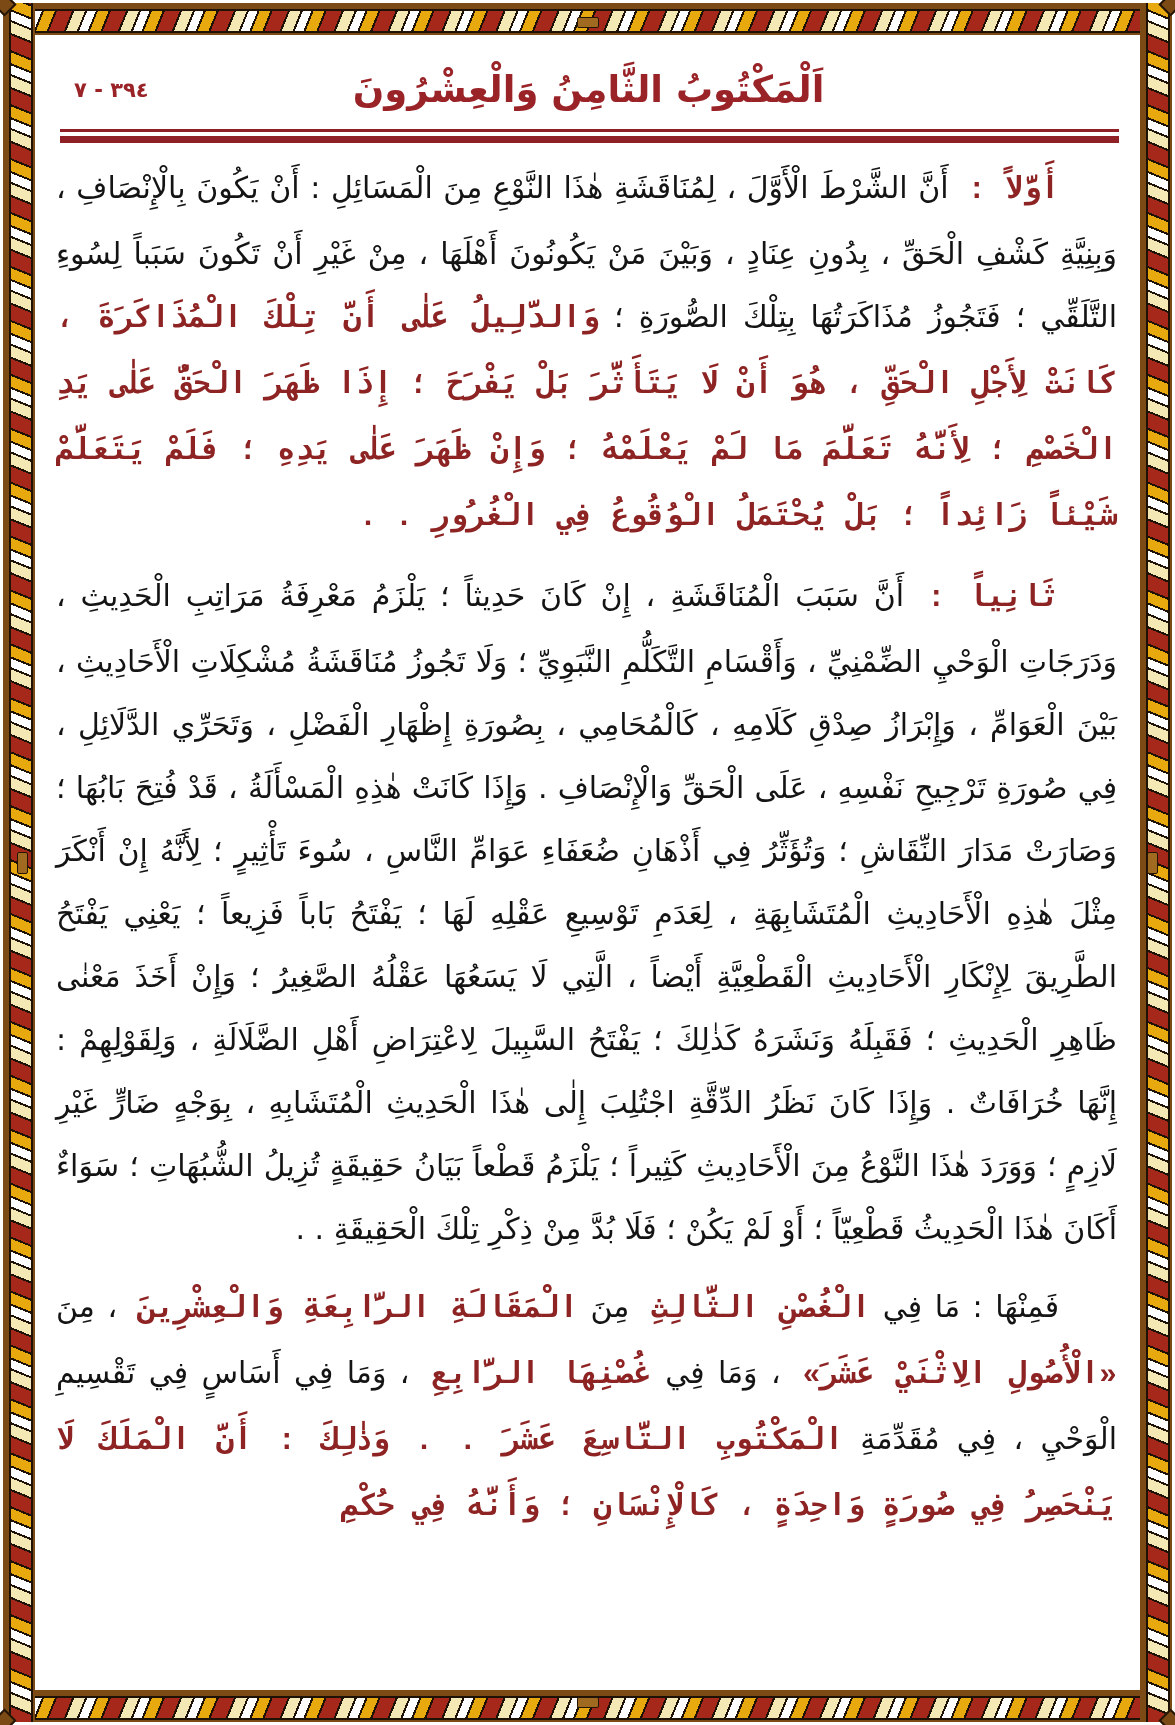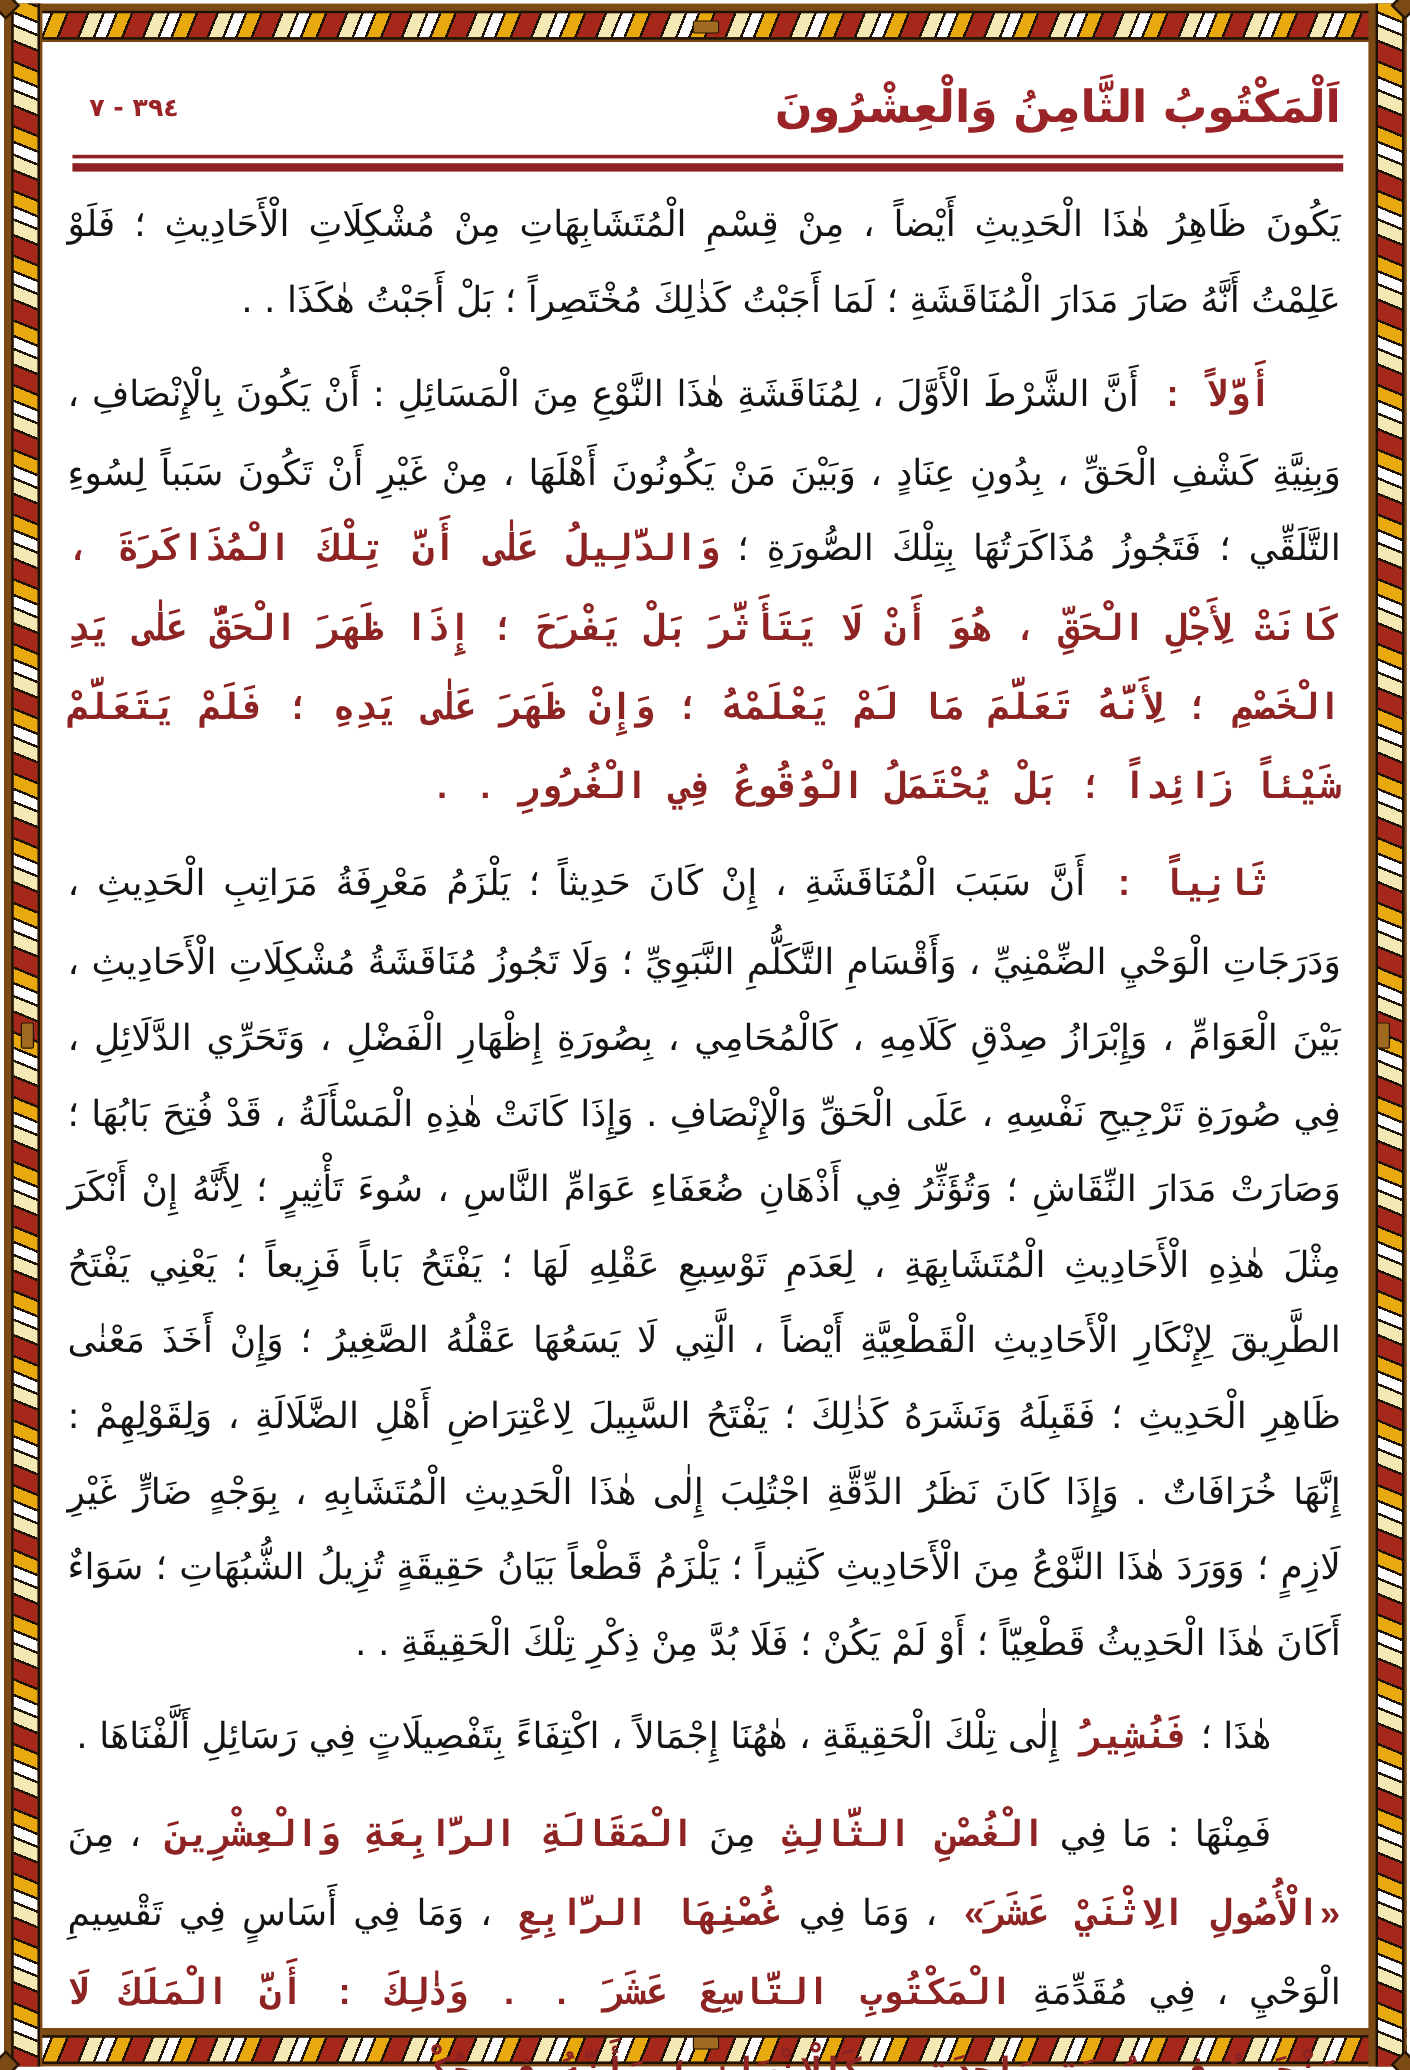--- a/index.html
+++ b/index.html
@@ -41,21 +41,21 @@
   .corner.bl{bottom:-4px;left:-4px}.corner.br{bottom:-4px;right:-4px}
   .tab{position:absolute;background:#a06a20;border:1px solid #241505;border-radius:2px;}
   .tab.t{width:20px;height:9px;top:14px;left:50%;transform:translateX(-50%);}
   .tab.b{width:20px;height:9px;bottom:14px;left:50%;transform:translateX(-50%);}
   .tab.l{width:9px;height:20px;left:14px;top:50%;transform:translateY(-50%);}
   .tab.r{width:9px;height:20px;right:14px;top:50%;transform:translateY(-50%);}
 
   
   .header{position:absolute;top:58px;left:60px;right:58px;height:64px;direction:rtl;}
   .page-title{
-    position:absolute;left:0;right:0;top:0;
+    position:absolute;left:0;right:0;top:0;text-align:center;
     font-size:37px;font-weight:bold;color:#9a2328;line-height:64px;
   }
   .page-number{
     position:absolute;left:14px;top:0;direction:rtl;
     font-size:21px;font-weight:bold;color:#9a2328;line-height:64px;
   }
   .rules{position:absolute;top:129px;left:60px;right:56px;}
   .rule-thin{height:3px;background:#8e2026;}
   .rule-thick{height:7px;background:#8e2026;margin-top:4px;}
 
@@ -100,20 +100,18 @@
   <div class="header">
     <div class="page-title">اَلْمَكْتُوبُ الثَّامِنُ وَالْعِشْرُونَ</div>
     <div class="page-number">٣٩٤ - ٧</div>
   </div>
   <div class="rules">
     <div class="rule-thin"></div>
     <div class="rule-thick"></div>
   </div>
 
   <div class="body-text">
-      <p class="para"><span class="t-black">يَكُونَ ظَاهِرُ هٰذَا الْحَدِيثِ أَيْضاً ، مِنْ قِسْمِ الْمُتَشَابِهَاتِ مِنْ مُشْكِلَاتِ الْأَحَادِيثِ ؛ فَلَوْ عَلِمْتُ أَنَّهُ صَارَ مَدَارَ الْمُنَاقَشَةِ ؛ لَمَا أَجَبْتُ كَذٰلِكَ مُخْتَصِراً ؛ بَلْ أَجَبْتُ هٰكَذَا . .</span></p>
       <p class="para indent"><span class="t-maroon">أَوَّلاً : </span><span class="t-black">أَنَّ الشَّرْطَ الْأَوَّلَ ، لِمُنَاقَشَةِ هٰذَا النَّوْعِ مِنَ الْمَسَائِلِ : أَنْ يَكُونَ بِالْإِنْصَافِ ، وَبِنِيَّةِ كَشْفِ الْحَقِّ ، بِدُونِ عِنَادٍ ، وَبَيْنَ مَنْ يَكُونُونَ أَهْلَهَا ، مِنْ غَيْرِ أَنْ تَكُونَ سَبَباً لِسُوءِ التَّلَقِّي ؛ فَتَجُوزُ مُذَاكَرَتُهَا بِتِلْكَ الصُّورَةِ ؛ </span><span class="t-maroon">وَالدَّلِيلُ عَلٰى أَنَّ تِلْكَ الْمُذَاكَرَةَ ، كَانَتْ لِأَجْلِ الْحَقِّ ، هُوَ أَنْ لَا يَتَأَثَّرَ بَلْ يَفْرَحَ ؛ إِذَا ظَهَرَ الْحَقُّ عَلٰى يَدِ الْخَصْمِ ؛ لِأَنَّهُ تَعَلَّمَ مَا لَمْ يَعْلَمْهُ ؛ وَإِنْ ظَهَرَ عَلٰى يَدِهِ ؛ فَلَمْ يَتَعَلَّمْ شَيْئاً زَائِداً ؛ بَلْ يُحْتَمَلُ الْوُقُوعُ فِي الْغُرُورِ . .</span></p>
       <p class="para indent"><span class="t-maroon">ثَانِياً : </span><span class="t-black">أَنَّ سَبَبَ الْمُنَاقَشَةِ ، إِنْ كَانَ حَدِيثاً ؛ يَلْزَمُ مَعْرِفَةُ مَرَاتِبِ الْحَدِيثِ ، وَدَرَجَاتِ الْوَحْيِ الضِّمْنِيِّ ، وَأَقْسَامِ التَّكَلُّمِ النَّبَوِيِّ ؛ وَلَا تَجُوزُ مُنَاقَشَةُ مُشْكِلَاتِ الْأَحَادِيثِ ، بَيْنَ الْعَوَامِّ ، وَإِبْرَازُ صِدْقِ كَلَامِهِ ، كَالْمُحَامِي ، بِصُورَةِ إِظْهَارِ الْفَضْلِ ، وَتَحَرِّي الدَّلَائِلِ ، فِي صُورَةِ تَرْجِيحِ نَفْسِهِ ، عَلَى الْحَقِّ وَالْإِنْصَافِ . وَإِذَا كَانَتْ هٰذِهِ الْمَسْأَلَةُ ، قَدْ فُتِحَ بَابُهَا ؛ وَصَارَتْ مَدَارَ النِّقَاشِ ؛ وَتُؤَثِّرُ فِي أَذْهَانِ ضُعَفَاءِ عَوَامِّ النَّاسِ ، سُوءَ تَأْثِيرٍ ؛ لِأَنَّهُ إِنْ أَنْكَرَ مِثْلَ هٰذِهِ الْأَحَادِيثِ الْمُتَشَابِهَةِ ، لِعَدَمِ تَوْسِيعِ عَقْلِهِ لَهَا ؛ يَفْتَحُ بَاباً فَزِيعاً ؛ يَعْنِي يَفْتَحُ الطَّرِيقَ لِإِنْكَارِ الْأَحَادِيثِ الْقَطْعِيَّةِ أَيْضاً ، الَّتِي لَا يَسَعُهَا عَقْلُهُ الصَّغِيرُ ؛ وَإِنْ أَخَذَ مَعْنٰى ظَاهِرِ الْحَدِيثِ ؛ فَقَبِلَهُ وَنَشَرَهُ كَذٰلِكَ ؛ يَفْتَحُ السَّبِيلَ لِاعْتِرَاضِ أَهْلِ الضَّلَالَةِ ، وَلِقَوْلِهِمْ : إِنَّهَا خُرَافَاتٌ . وَإِذَا كَانَ نَظَرُ الدِّقَّةِ اجْتُلِبَ إِلٰى هٰذَا الْحَدِيثِ الْمُتَشَابِهِ ، بِوَجْهٍ ضَارٍّ غَيْرِ لَازِمٍ ؛ وَوَرَدَ هٰذَا النَّوْعُ مِنَ الْأَحَادِيثِ كَثِيراً ؛ يَلْزَمُ قَطْعاً بَيَانُ حَقِيقَةٍ تُزِيلُ الشُّبُهَاتِ ؛ سَوَاءٌ أَكَانَ هٰذَا الْحَدِيثُ قَطْعِيّاً ؛ أَوْ لَمْ يَكُنْ ؛ فَلَا بُدَّ مِنْ ذِكْرِ تِلْكَ الْحَقِيقَةِ . .</span></p>
-      <p class="para indent"><span class="t-black">هٰذَا ؛ </span><span class="t-maroon">فَنُشِيرُ </span><span class="t-black">إِلٰى تِلْكَ الْحَقِيقَةِ ، هٰهُنَا إِجْمَالاً ، اكْتِفَاءً بِتَفْصِيلَاتٍ فِي رَسَائِلِ أَلَّفْنَاهَا .</span></p>
       <p class="para indent"><span class="t-black">فَمِنْهَا : مَا فِي </span><span class="t-maroon">الْغُصْنِ الثَّالِثِ </span><span class="t-black">مِنَ </span><span class="t-maroon">الْمَقَالَةِ الرَّابِعَةِ وَالْعِشْرِينَ </span><span class="t-black">، مِنَ </span><span class="t-maroon">«الْأُصُولِ الِاثْنَيْ عَشَرَ» </span><span class="t-black">، وَمَا فِي </span><span class="t-maroon">غُصْنِهَا الرَّابِعِ </span><span class="t-black">، وَمَا فِي أَسَاسٍ فِي تَقْسِيمِ الْوَحْيِ ، فِي مُقَدِّمَةِ </span><span class="t-maroon">الْمَكْتُوبِ التَّاسِعَ عَشَرَ . . وَذٰلِكَ : أَنَّ الْمَلَكَ لَا يَنْحَصِرُ فِي صُورَةٍ وَاحِدَةٍ ، كَالْإِنْسَانِ ؛ وَأَنَّهُ فِي حُكْمِ</span></p>
     </div>
 
 </div>
 
 </body></html>

